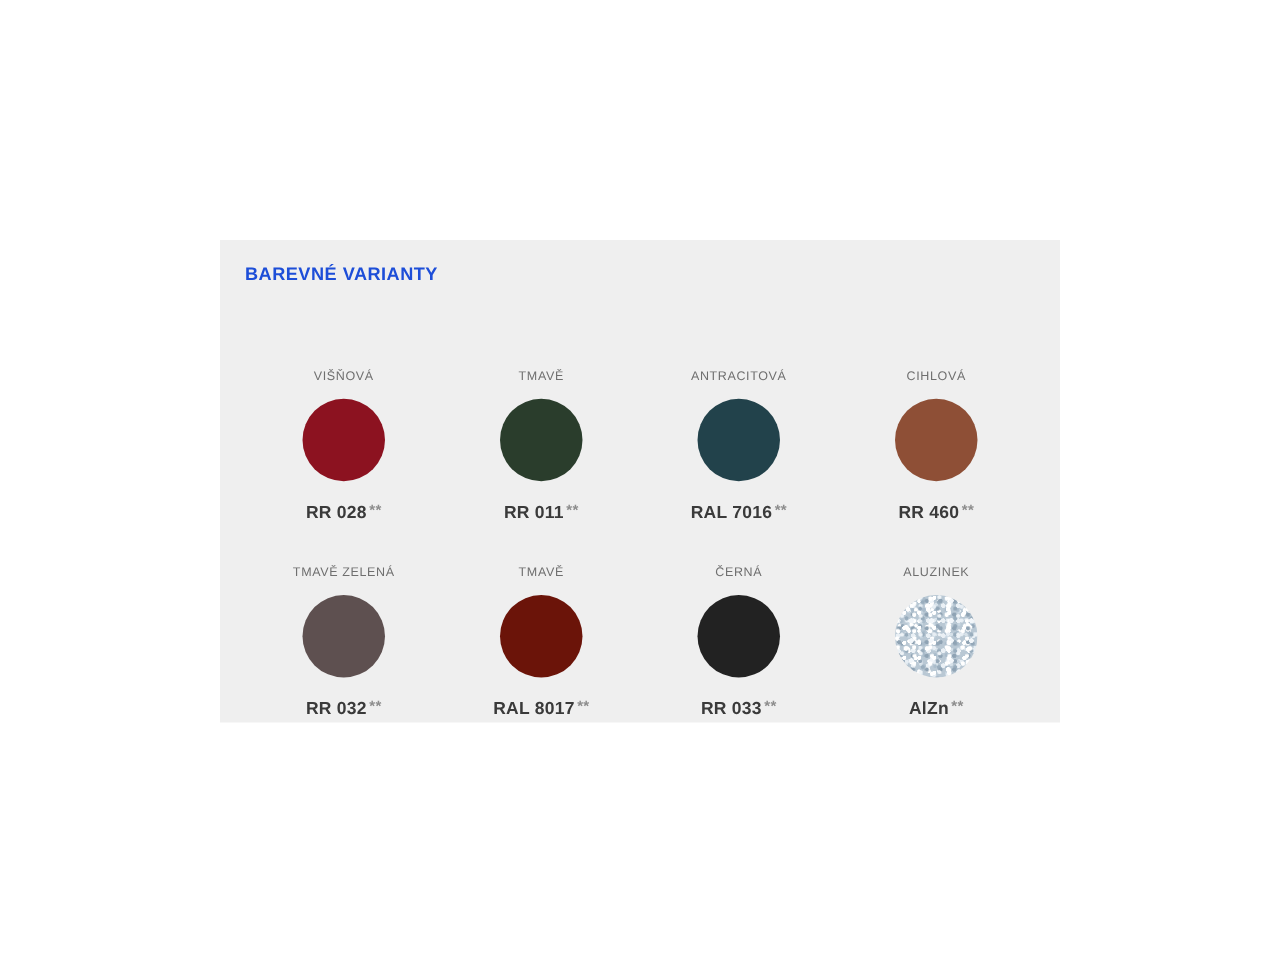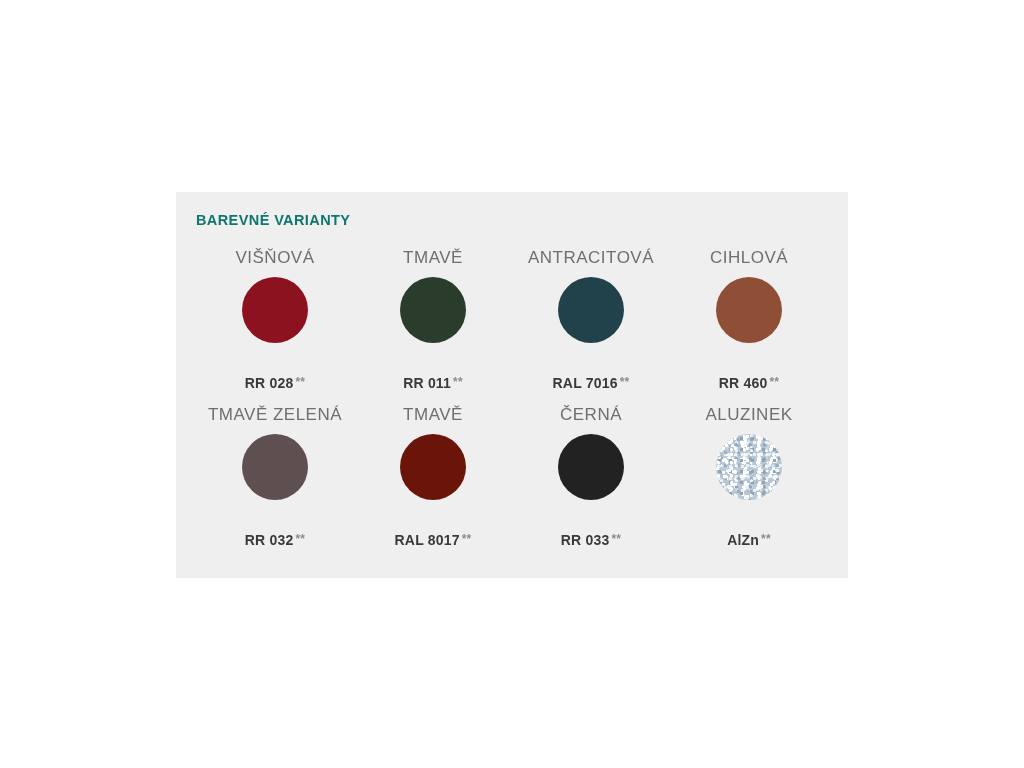--- a/index.html
+++ b/index.html
@@ -25,21 +25,21 @@
     box-sizing: border-box;
   }
 
   #panel-title {
     position: absolute;
     left: 20px;
     top: 20px;
     font-size: 14.5px;
     font-weight: bold;
     letter-spacing: 0.4px;
-    color: #0f766e;
+    color: #1d4ed8;
     white-space: nowrap;
   }
 
   #swatch-grid {
     position: absolute;
     left: 20px;
     top: 58px;
     width: 632px;
     display: grid;
     grid-template-columns: repeat(4, 1fr);
@@ -48,26 +48,27 @@
   }
 
   .swatch-cell {
     display: flex;
     flex-direction: column;
     align-items: center;
     justify-content: flex-start;
   }
 
   .swatch-name {
-    font-size: 17px;
+    font-size: 10px;
     color: #6f6f6f;
     letter-spacing: 0.5px;
     line-height: 16px;
     height: 18px;
     white-space: nowrap;
+    margin-top: 44px;
   }
 
   .swatch-circle-wrap {
     margin-top: 9px;
     height: 66px;
     display: flex;
     align-items: center;
     justify-content: center;
   }
 
@@ -101,21 +102,21 @@
       radial-gradient(circle at 74% 63%, #d6e1e9 0 1.3px, transparent 1.6px),
       radial-gradient(circle at 40% 61%, #ffffff 0 1.2px, transparent 1.5px);
     background-size: 13px 13px, 15px 15px, 12px 12px, 16px 16px,
                      14px 14px, 11px 11px, 17px 17px, 13px 13px,
                      15px 15px, 12px 12px, 14px 14px, 16px 16px,
                      11px 11px, 13px 13px, 9px 9px, 10px 10px,
                      12px 12px, 8px 8px;
   }
 
   .swatch-code {
-    margin-top: 32px;
+    margin-top: 16px;
     font-size: 14px;
     font-weight: bold;
     color: #3a3a3a;
     letter-spacing: 0.2px;
     white-space: nowrap;
     text-align: right;
   }
 
   .swatch-stars {
     font-weight: bold;

